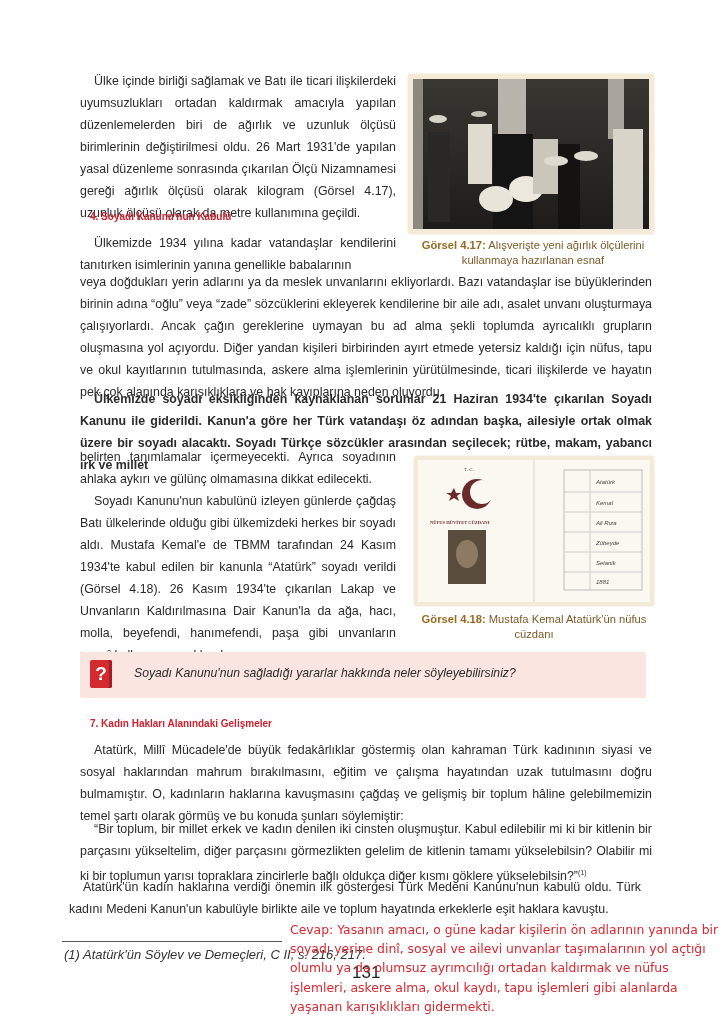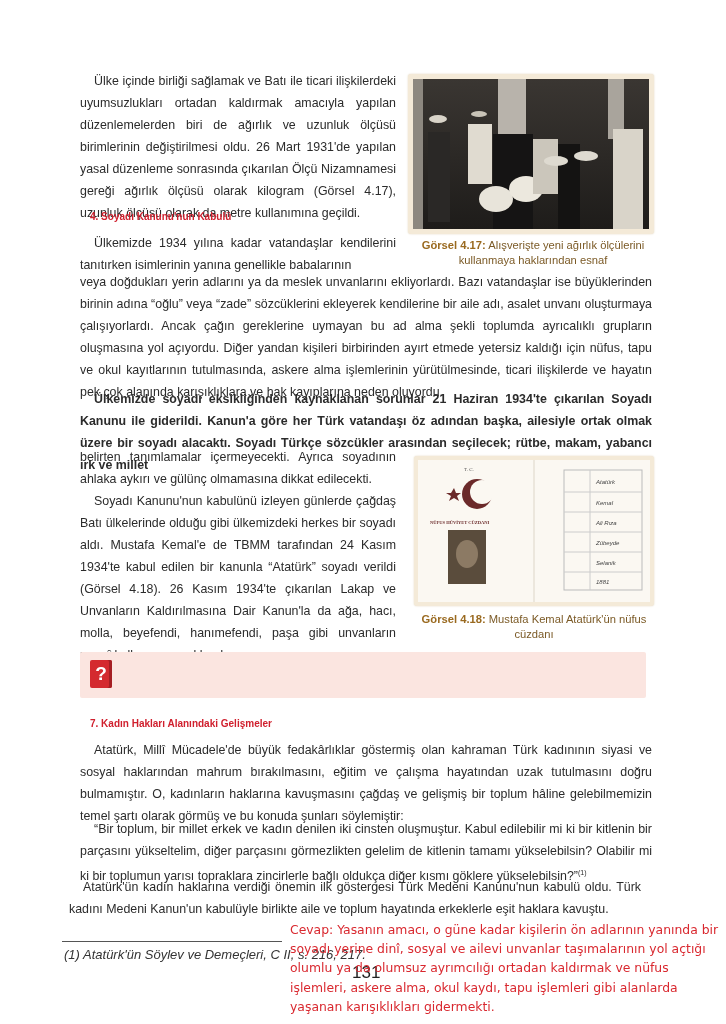--- a/index.html
+++ b/index.html
@@ -49,21 +49,21 @@
     <ellipse cx="118" cy="115" rx="17" ry="13" fill="#ecE8de"></ellipse>
     <rect x="125" y="65" width="25" height="55" fill="#cbc6bb"></rect>
     <rect x="150" y="70" width="22" height="85" fill="#141312"></rect>
     <ellipse cx="148" cy="87" rx="12" ry="5" fill="#dedad0"></ellipse>
     <ellipse cx="178" cy="82" rx="12" ry="5" fill="#dedad0"></ellipse>
     <rect x="205" y="55" width="30" height="100" fill="#d9d4c9"></rect>
   </svg>
 </div>
 <div class="caption" style="left:410px; top:238px; width:246px;">
   <b>Görsel 4.17:</b>
-  <span>Alışverişte yeni ağırlık ölçülerini kullanmaya haklarından esnaf</span>
+  <span>Alışverişte yeni ağırlık ölçülerini kullanmaya hazırlanan esnaf</span>
 </div>
 
 <div class="h" style="left:90px; top:211px;">4. Soyadı Kanunu'nun Kabulü</div>
 
 <div class="p" style="left:80px; top:232px; width:316px;"><span class="ind"></span><span>Ülkemizde 1934 yılına kadar vatandaşlar kendilerini tanıtırken isimlerinin yanına genellikle babalarının</span></div>
 <div class="p" style="left:80px; top:271px; width:572px;">veya doğdukları yerin adlarını ya da meslek unvanlarını ekliyorlardı. Bazı vatandaşlar ise büyüklerinden birinin adına “oğlu” veya “zade” sözcüklerini ekleyerek kendilerine bir aile adı, asalet unvanı oluşturmaya çalışıyorlardı. Ancak çağın gereklerine uymayan bu ad alma şekli toplumda ayrıcalıklı grupların oluşmasına yol açıyordu. Diğer yandan kişileri birbirinden ayırt etmede yetersiz kaldığı için nüfus, tapu ve okul kayıtlarının tutulmasında, askere alma işlemlerinin yürütülmesinde, ticari ilişkilerde ve hayatın pek çok alanında karışıklıklara ve hak kayıplarına neden oluyordu.</div>
 
 <div class="p" style="left:80px; top:388px; width:572px;font-weight:bold;"><span class="ind"></span><span>Ülkemizde soyadı eksikliğinden kaynaklanan sorunlar 21 Haziran 1934'te çıkarılan Soyadı Kanunu ile giderildi. Kanun'a göre her Türk vatandaşı öz adından başka, ailesiyle ortak olmak üzere bir soyadı alacaktı. Soyadı Türkçe sözcükler arasından seçilecek; rütbe, makam, yabancı ırk ve millet</span></div>
 <div class="p" style="left:80px; top:446px; width:316px;">belirten tanımlamalar içermeyecekti. Ayrıca soyadının ahlaka aykırı ve gülünç olmamasına dikkat edilecekti.</div>
 
@@ -95,20 +95,21 @@
     <text x="182" y="128" font-size="6" font-style="italic" fill="#444">1881</text>
   </svg>
 </div>
 <div class="caption" style="left:414px; top:612px; width:240px;">
   <b>Görsel 4.18:</b>
   <span>Mustafa Kemal Atatürk'ün nüfus cüzdanı</span>
 </div>
 
 <div class="qbox">
   <div class="qicon">?</div>
+  <div class="qtext">Soyadı Kanunu'nun sağladığı yararlar hakkında neler söyleyebilirsiniz?</div>
 </div>
 
 <div class="h" style="left:90px; top:718px;">7. Kadın Hakları Alanındaki Gelişmeler</div>
 
 <div class="p" style="left:80px; top:739px; width:572px;"><span class="ind"></span><span>Atatürk, Millî Mücadele'de büyük fedakârlıklar göstermiş olan kahraman Türk kadınının siyasi ve sosyal haklarından mahrum bırakılmasını, eğitim ve çalışma hayatından uzak tutulmasını doğru bulmamıştır. O, kadınların haklarına kavuşmasını çağdaş ve gelişmiş bir toplum hâline gelebilmemizin temel şartı olarak görmüş ve bu konuda şunları söylemiştir:</span></div>
 
 <div class="p" style="left:80px; top:818px; width:572px;"><span class="ind"></span><span>“Bir toplum, bir millet erkek ve kadın denilen iki cinsten oluşmuştur. Kabul edilebilir mi ki bir kitlenin bir parçasını yükseltelim, diğer parçasını görmezlikten gelelim de kitlenin tamamı yükselebilsin? Olabilir mi ki bir toplumun yarısı topraklara zincirlerle bağlı oldukça diğer kısmı göklere yükselebilsin?”</span><sup style="font-size:7px;">(1)</sup></div>
 
 <div class="p" style="left:69px; top:876px; width:572px;"><span class="ind"></span><span>Atatürk'ün kadın haklarına verdiği önemin ilk göstergesi Türk Medeni Kanunu'nun kabulü oldu. Türk kadını Medeni Kanun'un kabulüyle birlikte aile ve toplum hayatında erkeklerle eşit haklara kavuştu.</span></div>
 

